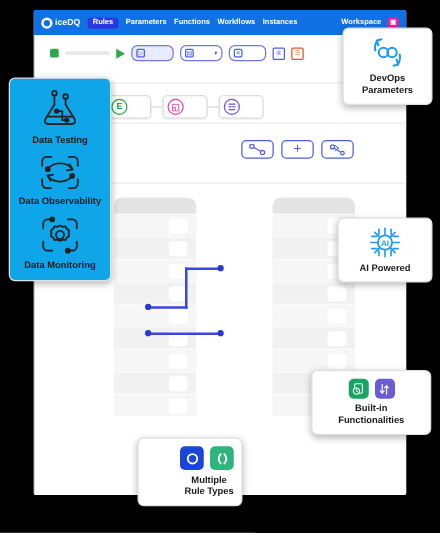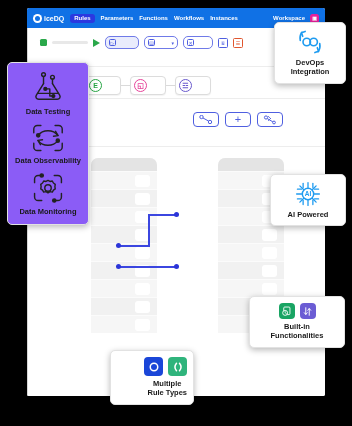--- a/index.html
+++ b/index.html
@@ -127,21 +127,21 @@
     box-shadow:0 2px 6px rgba(0,0,0,.28);
     display:flex; flex-direction:column; align-items:center;
     padding:6px 6px 6px;
   }
   .card-label {
     font-size:7.5px; color:#1a1a1a; font-weight:700;
     text-align:center; line-height:1.25; margin-top:3px;
     white-space:pre-line;
   }
   .feat-stack { position:absolute; left:7px; top:62px; width:82px;
-    background:#8b5cf6; border:1px solid #e2e2e2; border-radius:5px;
+    background:#0ea5e9; border:1px solid #e2e2e2; border-radius:5px;
     box-shadow:0 2px 6px rgba(0,0,0,.28); padding:5px 4px; }
   .feat-item { display:flex; flex-direction:column; align-items:center; padding:3px 0; }
   .feat-label { font-size:7.5px; font-weight:700; color:#1a1a1a; margin-top:2px; }
 
   .ico-sq { width:16px;height:16px;border-radius:4px;display:flex;align-items:center;justify-content:center; }
   .ico-row { display:flex; gap:5px; align-items:center; }
 </style>
 </head>
 <body>
 
@@ -311,21 +311,21 @@
   <div class="card" style="left:274px; top:22px; width:72px;">
     <svg width="26" height="26" viewBox="0 0 32 32">
       <path d="M6 4 A13 13 0 0 0 4 14" fill="none" stroke="#1e9bf0" stroke-width="2" stroke-linecap="round"></path>
       <path d="M26 28 A13 13 0 0 0 28 18" fill="none" stroke="#1e9bf0" stroke-width="2" stroke-linecap="round"></path>
       <path d="M10 3 L5.5 4.5 L7 9" fill="none" stroke="#1e9bf0" stroke-width="2" stroke-linecap="round" stroke-linejoin="round"></path>
       <path d="M22 29 L26.5 27.5 L25 23" fill="none" stroke="#1e9bf0" stroke-width="2" stroke-linecap="round" stroke-linejoin="round"></path>
       <circle cx="12" cy="16" r="4.6" fill="none" stroke="#1e9bf0" stroke-width="2"></circle>
       <circle cx="20.5" cy="16" r="4.6" fill="none" stroke="#1e9bf0" stroke-width="2"></circle>
     </svg>
     <div class="card-label">DevOps
-Integration</div>
+Parameters</div>
   </div>
 
   <div class="card" style="left:249px; top:296px; width:96px;">
     <div class="ico-row">
       <span class="ico-sq" style="background:#19a463;">
         <svg width="11" height="11" viewBox="0 0 16 16">
           <rect x="4" y="1.5" width="9" height="11" rx="1.4" fill="none" stroke="#fff" stroke-width="1.3"></rect>
           <circle cx="6" cy="10" r="3.6" fill="#19a463" stroke="#fff" stroke-width="1.3"></circle>
           <path d="M6 8 L6 10 L7.6 10.8" fill="none" stroke="#fff" stroke-width="1.1" stroke-linecap="round"></path>
         </svg>

